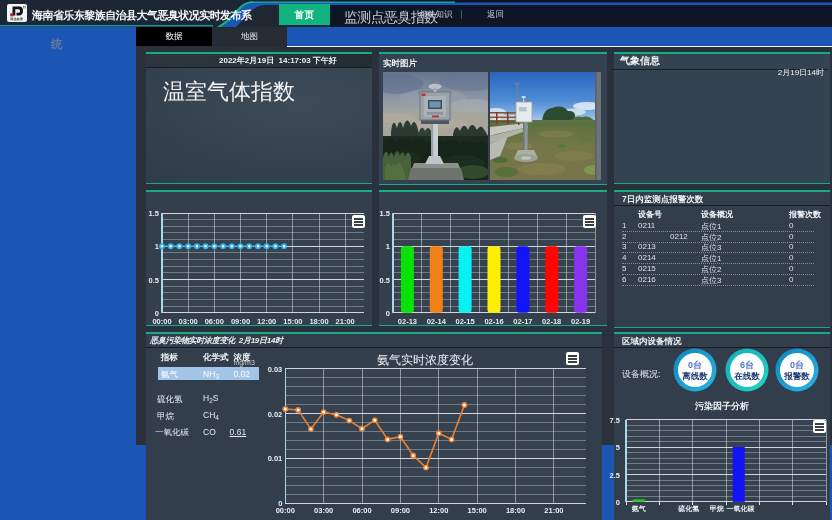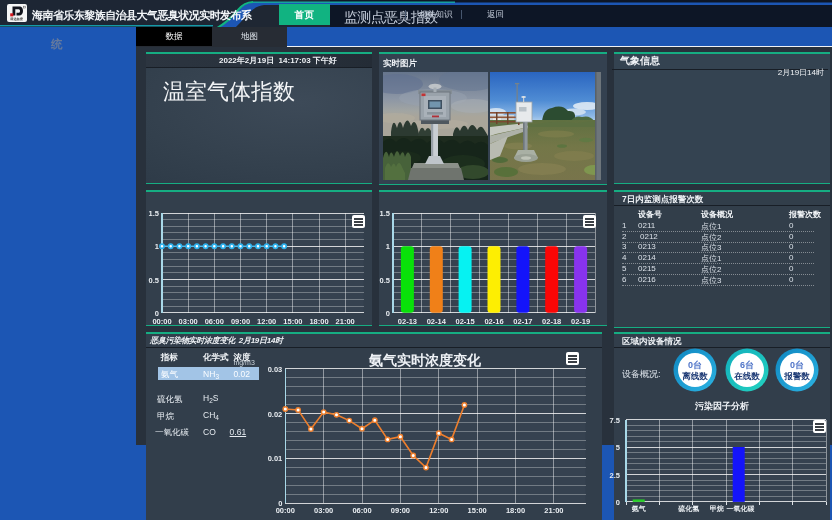--- a/index.html
+++ b/index.html
@@ -285,21 +285,21 @@
     </div>
 <div style="position:absolute;top:15px;width:100%;height:10.7px;">
       <span style="position:absolute;left:8px;">1</span>
       <span style="position:absolute;left:24px;">0211</span>
       <span style="position:absolute;left:87px;">点位1</span>
       <span style="position:absolute;left:175px;">0</span>
       <span style="position:absolute;left:8px;right:16px;top:10px;border-top:1px dotted rgba(255,255,255,0.4);"></span>
     </div>
 <div style="position:absolute;top:25.7px;width:100%;height:10.7px;">
       <span style="position:absolute;left:8px;">2</span>
-      <span style="position:absolute;left:10px;padding-left:16px;">0212</span>
+      <span style="position:absolute;left:40px;padding-left:16px;">0212</span>
       <span style="position:absolute;left:87px;">点位2</span>
       <span style="position:absolute;left:175px;">0</span>
       <span style="position:absolute;left:8px;right:16px;top:10px;border-top:1px dotted rgba(255,255,255,0.4);"></span>
     </div>
 <div style="position:absolute;top:36.4px;width:100%;height:10.7px;">
       <span style="position:absolute;left:8px;">3</span>
       <span style="position:absolute;left:24px;">0213</span>
       <span style="position:absolute;left:87px;">点位3</span>
       <span style="position:absolute;left:175px;">0</span>
       <span style="position:absolute;left:8px;right:16px;top:10px;border-top:1px dotted rgba(255,255,255,0.4);"></span>
@@ -342,21 +342,21 @@
       <span style="position:absolute;left:75.3px;top:2px;">0.02</span>
     </div>
 <div style="position:absolute;top:46px;left:11px;">硫化氢</div>
     <div style="position:absolute;top:45px;left:57px;">H<span style="font-size:6.5px;vertical-align:-2px;">2</span>S</div>
 <div style="position:absolute;top:62.5px;left:11px;">甲烷</div>
     <div style="position:absolute;top:61.5px;left:57px;">CH<span style="font-size:6.5px;vertical-align:-2px;">4</span></div>
 <div style="position:absolute;top:78.5px;left:9px;">一氧化碳</div>
     <div style="position:absolute;top:78.5px;left:57px;">CO</div>
     <div style="position:absolute;top:78.5px;left:83.6px;text-decoration:underline;">0.61</div>
 </div>
-<div class="abs" style="left:300px;top:352px;width:250px;text-align:center;font-size:14px;font-weight:bold;color:#eef1f5;">氨气实时浓度变化</div>
+<div class="abs" style="left:300px;top:352px;width:250px;text-align:center;font-size:12px;font-weight:normal;color:#eef1f5;">氨气实时浓度变化</div>
 <div style="position:absolute;left:566px;top:352px;width:13px;height:13px;background:#fff;border-radius:2px;z-index:6;">
     <div style="position:absolute;left:2px;right:2px;top:3px;height:1.6px;background:#3a3f45"></div>
     <div style="position:absolute;left:2px;right:2px;top:6px;height:1.6px;background:#3a3f45"></div>
     <div style="position:absolute;left:2px;right:2px;top:9px;height:1.6px;background:#3a3f45"></div>
   </div>
 <svg class="abs" style="left:252px;top:364px" width="350" height="153" viewBox="0 0 350 153">
 <rect x="33.3" y="4.7" width="300.3" height="134.3" fill="#364250"></rect>
 <line x1="33.3" y1="139" x2="333.6" y2="139" stroke="rgba(255,255,255,0.78)" stroke-width="1" shape-rendering="crispEdges"></line>
 <line x1="33.3" y1="130" x2="333.6" y2="130" stroke="rgba(255,255,255,0.30)" stroke-width="1" shape-rendering="crispEdges"></line>
 <line x1="33.3" y1="121.1" x2="333.6" y2="121.1" stroke="rgba(255,255,255,0.30)" stroke-width="1" shape-rendering="crispEdges"></line>

